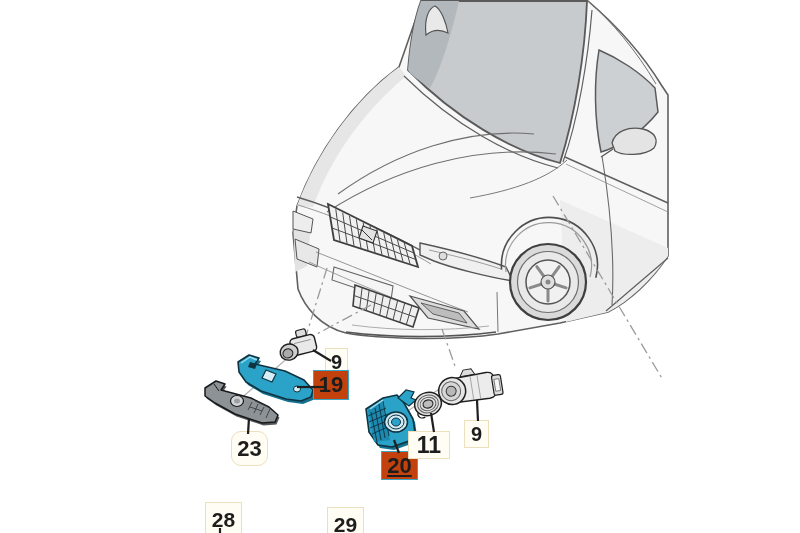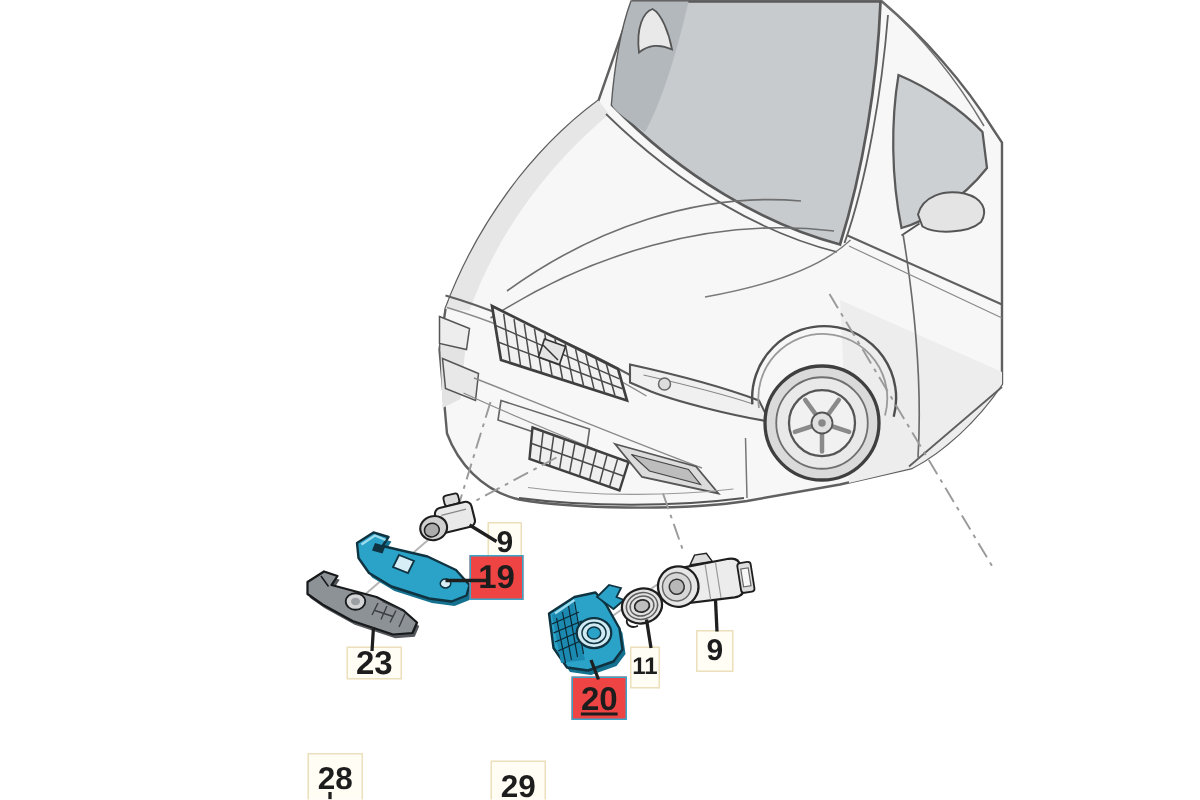--- a/index.html
+++ b/index.html
@@ -6,21 +6,21 @@
   body{width:800px;height:533px;overflow:hidden;background:#ffffff;
        font-family:"Liberation Sans","DejaVu Sans",sans-serif;}
   .stage{position:relative;width:800px;height:533px;background:#ffffff;overflow:hidden;}
   .stage svg{position:absolute;left:0;top:0;}
   svg.overlay{pointer-events:none;}
   .callout{
     position:absolute;display:flex;align-items:center;justify-content:center;
     background:#fffdf4;border:1px solid #ecdfbc;color:#1d1d1d;
     font-weight:700;line-height:1;box-sizing:border-box;cursor:pointer;
   }
-  .callout.hl{background:#ef4444;border:1px solid #38a5c9;}
+  .callout.hl{background:#c2410c;border:1px solid #38a5c9;}
 </style>
 </head>
 <body>
 
 <div class="stage">
 
   <svg width="800" height="533" viewBox="0 0 800 533">
 
     <g>
 
@@ -206,23 +206,23 @@
       <line x1="472" y1="377" x2="472" y2="401" stroke="#999999" stroke-width="0.8"></line>
       <line x1="479" y1="377" x2="479" y2="401" stroke="#999999" stroke-width="0.8"></line>
       <circle cx="452" cy="389" r="13.5" fill="#e6e6e6" stroke="#1e1e1e" stroke-width="1.5"></circle>
       <circle cx="451" cy="389" r="9.5" fill="#d7d7d7" stroke="#666666" stroke-width="1"></circle>
       <circle cx="451" cy="389" r="5" fill="#b8b8b8" stroke="#333333" stroke-width="1"></circle>
     </g>
   </svg>
 
   <div class="callout" style="left:325px;top:348px;width:23px;height:27px;font-size:20px;">9</div>
   <div class="callout hl" style="left:313px;top:370px;width:36px;height:30px;font-size:22px;">19</div>
-  <div class="callout" style="left:231px;top:431px;width:37px;height:22px;font-size:22px;">23</div>
+  <div class="callout" style="left:231px;top:431px;width:37px;height:35px;font-size:22px;border-radius:10px;">23</div>
   <div class="callout hl" style="left:381px;top:451px;width:37px;height:29px;font-size:22px;text-decoration:underline;">20</div>
-  <div class="callout" style="left:420px;top:431px;width:20px;height:28px;font-size:16px;">11</div>
+  <div class="callout" style="left:408px;top:431px;width:42px;height:28px;font-size:23px;">11</div>
   <div class="callout" style="left:464px;top:420px;width:25px;height:28px;font-size:20px;">9</div>
   <div class="callout" style="left:205px;top:502px;width:37px;height:34px;font-size:21px;">28</div>
   <div class="callout" style="left:327px;top:507px;width:37px;height:34px;font-size:21px;">29</div>
 
   <svg class="overlay" width="800" height="533" viewBox="0 0 800 533">
     <g stroke="#1f1f1f" stroke-width="2.2" fill="none">
       <path d="M313,350 L331,361"></path>
       <path d="M297,387 L324,387"></path>
       <path d="M249,418 L248,434"></path>
       <path d="M394,440 L399,453"></path>

